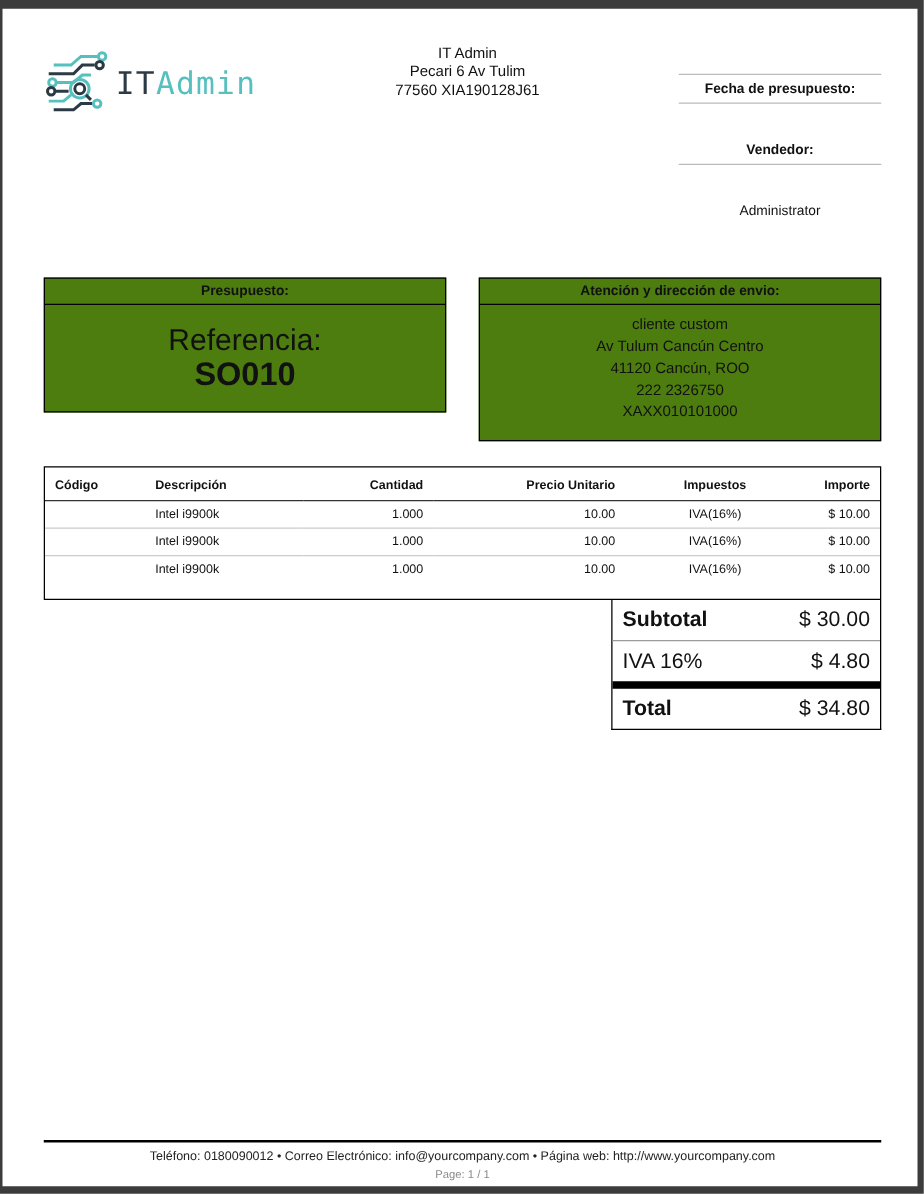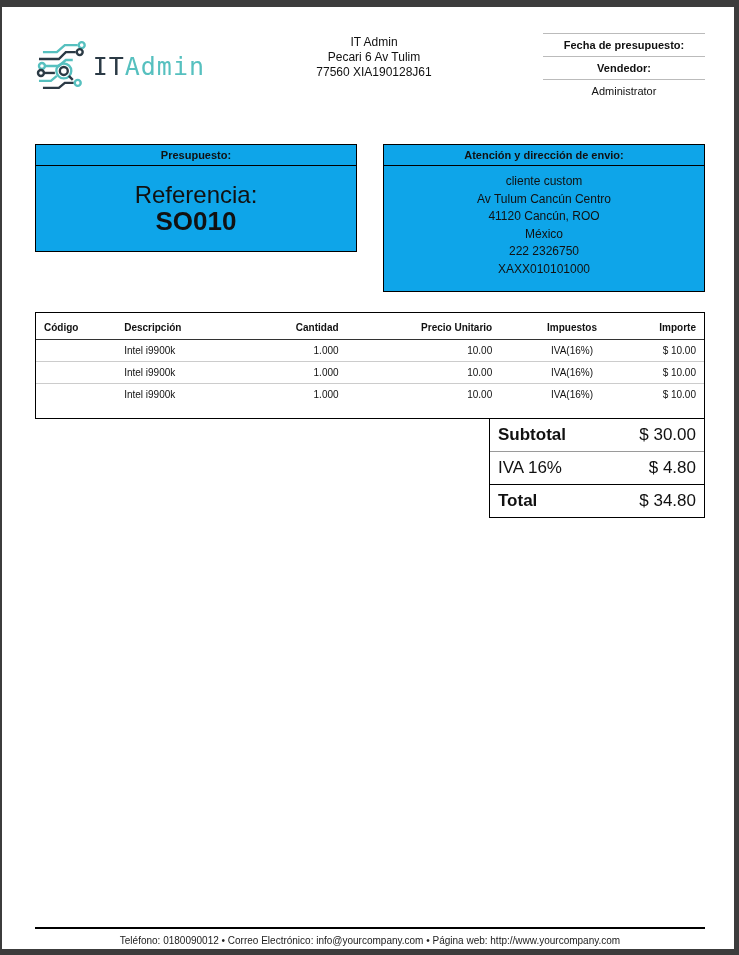--- a/index.html
+++ b/index.html
@@ -27,28 +27,28 @@
   }
 
   
   .header-row{display:flex;align-items:flex-start;}
   .logo-block{width:170px;display:flex;align-items:center;gap:0;padding-top:6px;}
   .logo-text{font-family:"DejaVu Sans Mono","Liberation Mono",monospace;font-size:25px;letter-spacing:1px;white-space:nowrap;}
   .logo-it{color:var(--logo-dark);}
   .logo-admin{color:var(--accent-teal);}
   .company-block{flex:1;text-align:center;font-size:12px;line-height:15px;padding-top:2px;}
   .meta-table{width:162px;font-size:11px;text-align:center;}
-  .meta-row{padding:5px 2px;border-bottom:1px solid var(--rule-gray);}
+  .meta-row{padding:5px 2px;border-bottom:1px solid var(--rule-gray);margin-top:26px;}
   .meta-row.first{border-top:1px solid var(--rule-gray);}
   .meta-row.last{border-bottom:none;}
   .meta-label{font-weight:bold;}
 
   
   .boxes-row{display:flex;justify-content:space-between;align-items:flex-start;margin-top:42px;}
-  .box{border:1px solid #000;width:322px;background:#0ea5e9;}
+  .box{border:1px solid #000;width:322px;background:#4d7c0f;}
   .box-title{font-size:11px;font-weight:bold;text-align:center;padding:4px 0;border-bottom:1px solid #000;}
   .quote-body{text-align:center;padding:15px 0 17px;}
   .ref-label{font-size:24px;line-height:28px;}
   .ref-value{font-size:26px;font-weight:bold;line-height:25px;}
   .ship-body{text-align:center;font-size:12px;line-height:17.5px;padding:7px 0 13px;}
 
   
   .items-wrap{border:1px solid #000;margin-top:20px;padding-bottom:13px;}
   table.items{width:100%;border-collapse:collapse;table-layout:fixed;font-size:10px;}
   table.items th{font-weight:bold;padding:9px 8px 6px;border-bottom:1px solid #333;}
@@ -60,21 +60,21 @@
   .col-precio{width:23%;text-align:right;}
   .col-imp{width:21.5%;text-align:center;}
   .col-importe{width:9%;text-align:right;}
 
   
   .totals-box{width:216px;margin-left:auto;border:1px solid #000;border-top:none;font-size:17px;}
   .totals-row{display:flex;justify-content:space-between;align-items:center;padding:6px 8px;}
   .totals-row .t-label{font-weight:bold;}
   .totals-row.normal .t-label{font-weight:normal;}
   .totals-row.sep-light{border-bottom:1px solid #9a9a9a;}
-  .totals-row.sep-dark{border-bottom:1px solid #000000;align-items:flex-end;}
+  .totals-row.sep-dark{border-bottom:6px solid #000000;align-items:flex-end;}
 
   
   .footer{margin-top:auto;}
   .footer-rule{border-top:2px solid #000;}
   .footer-contact{text-align:center;font-size:10px;padding:6px 0 3px;color:#222;}
   .footer-page{text-align:center;font-size:9px;color:var(--muted);padding-bottom:5px;}
 </style>
 </head>
 <body>
 
@@ -126,21 +126,20 @@
         <div class="ref-value">SO010</div>
       </div>
     </div>
 
     <div class="box">
       <div class="box-title">Atención y dirección de envio:</div>
       <div class="ship-body">
         <div>cliente custom</div>
         <div>Av Tulum Cancún Centro</div>
         <div>41120 Cancún, ROO</div>
-        <div>México</div>
         <div>222 2326750</div>
         <div>XAXX010101000</div>
       </div>
     </div>
   </div>
 
   <div class="items-wrap">
     <table class="items">
       <thead>
         <tr>
@@ -192,15 +191,16 @@
     </div>
     <div class="totals-row">
       <span class="t-label">Total</span>
       <span class="t-value">$ 34.80</span>
     </div>
   </div>
 
   <div class="footer">
     <div class="footer-rule"></div>
     <div class="footer-contact">Teléfono: 0180090012   •   Correo Electrónico: info@yourcompany.com   •   Página web: http://www.yourcompany.com</div>
+    <div class="footer-page">Page: 1 / 1</div>
   </div>
 
 </div>
 
 </body></html>

